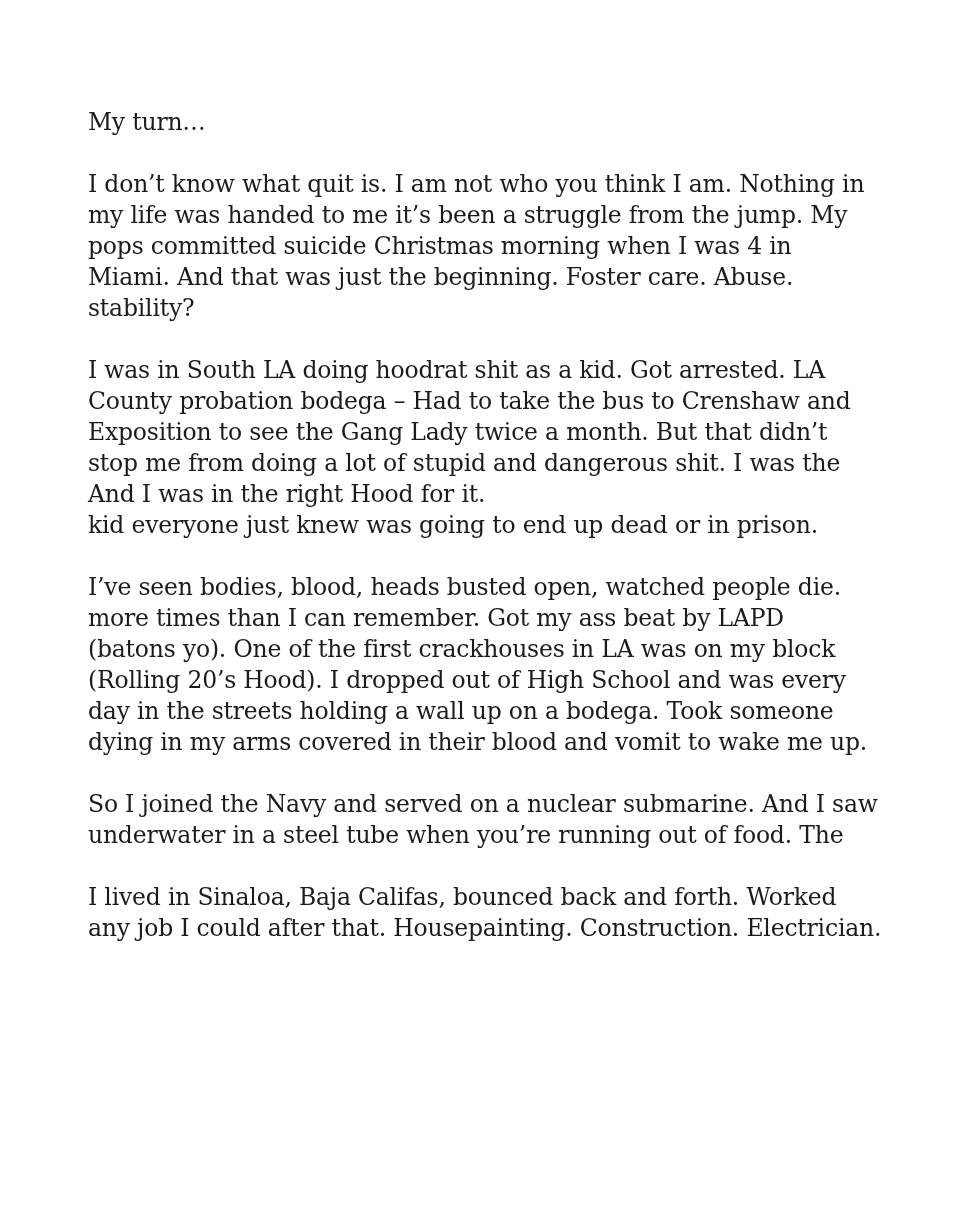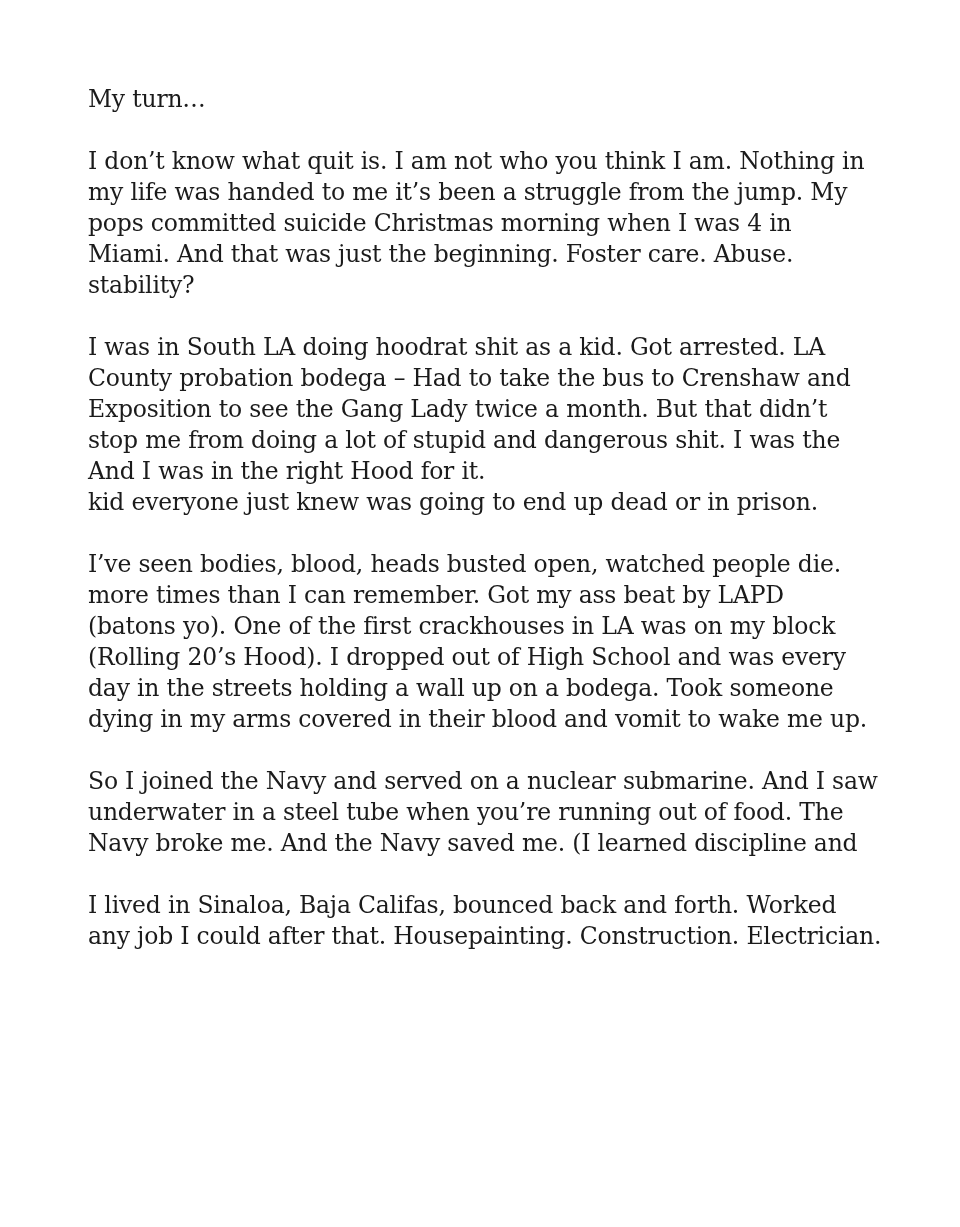--- a/index.html
+++ b/index.html
@@ -11,21 +11,21 @@
     position: relative;
     width: 960px;
     height: 1227px;
     background: #ffffff;
     overflow: hidden;
     font-family: "DejaVu Serif", "Liberation Serif", serif;
     color: #1b1b1b;
   }
   .doc {
     position: absolute;
-    top: 84px;
+    top: 107px;
     left: 88px;
     width: 810px;
     font-size: 23.5px;
     line-height: 31px;
     font-weight: 400;
     letter-spacing: -0.2px;
   }
   .para {
     margin: 0 0 31px 0;
     padding: 0;
@@ -67,21 +67,20 @@
       <span class="line">more times than I can remember. Got my ass beat by LAPD</span>
       <span class="line">(batons yo). One of the first crackhouses in LA was on my block</span>
       <span class="line">(Rolling 20’s Hood). I dropped out of High School and was every</span>
       <span class="line">day in the streets holding a wall up on a bodega. Took someone</span>
       <span class="line">dying in my arms covered in their blood and vomit to wake me up.</span>
     </p>
 
     <p class="para">
       <span class="line">So I joined the Navy and served on a nuclear submarine. And I saw</span>
       <span class="line">underwater in a steel tube when you’re running out of food. The</span>
-      <span class="line">Navy broke me. And the Navy saved me. (I learned discipline and</span>
     </p>
 
     <p class="para">
       <span class="line">I lived in Sinaloa, Baja Califas, bounced back and forth. Worked</span>
       <span class="line">any job I could after that. Housepainting. Construction. Electrician.</span>
     </p>
 
   </div>
 </div>
 

